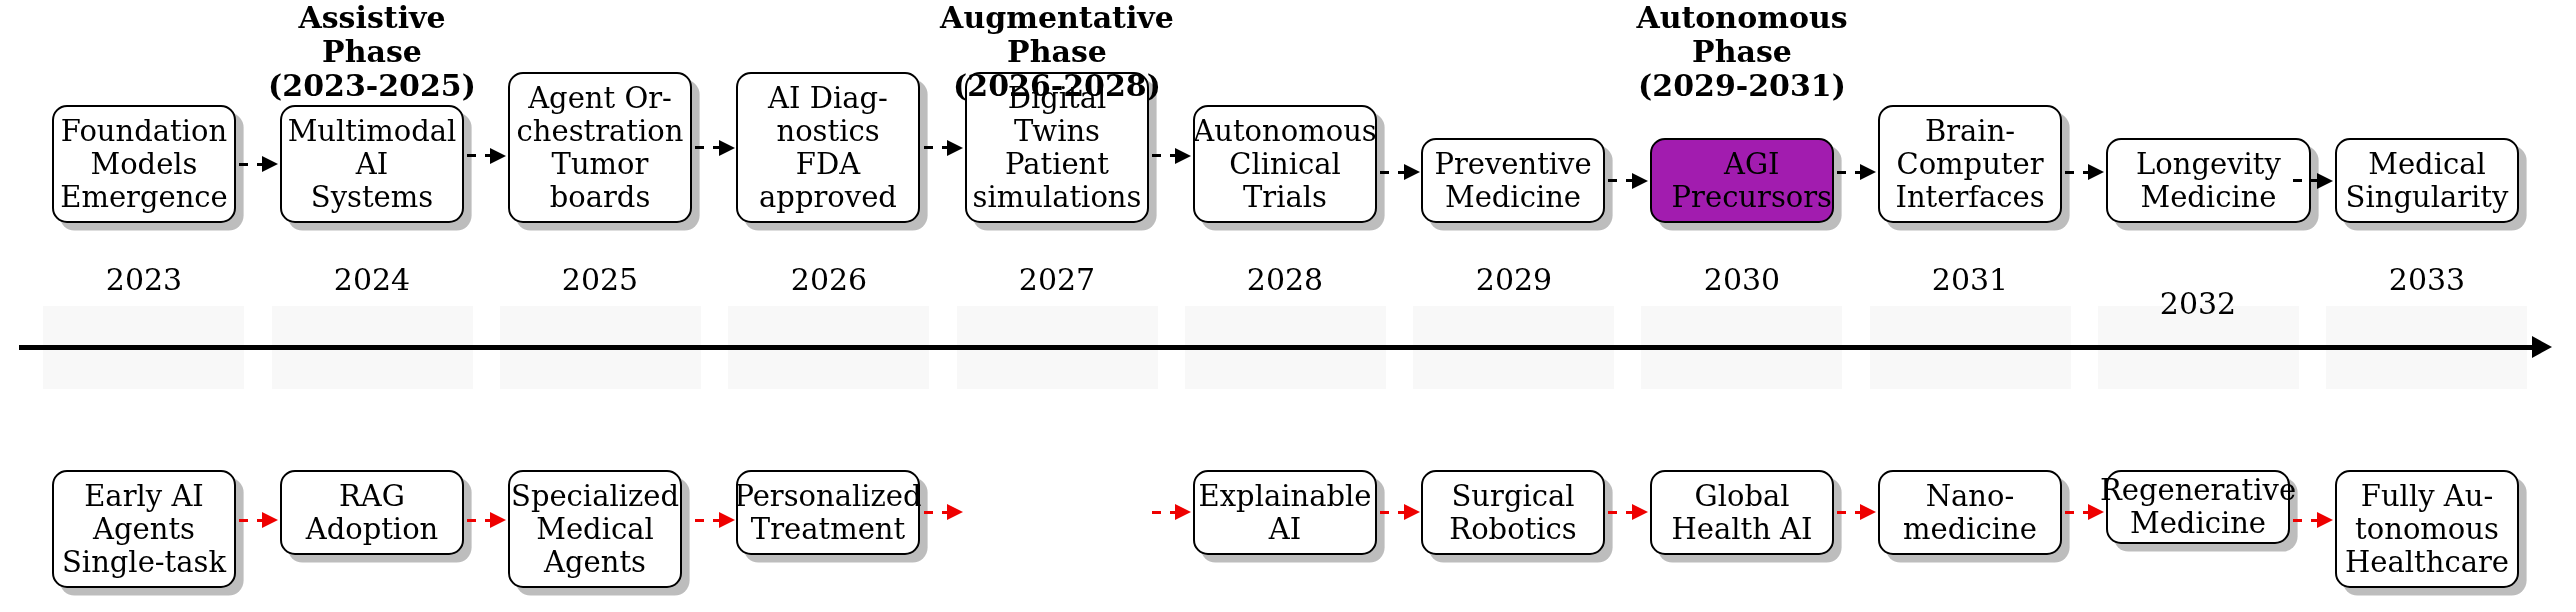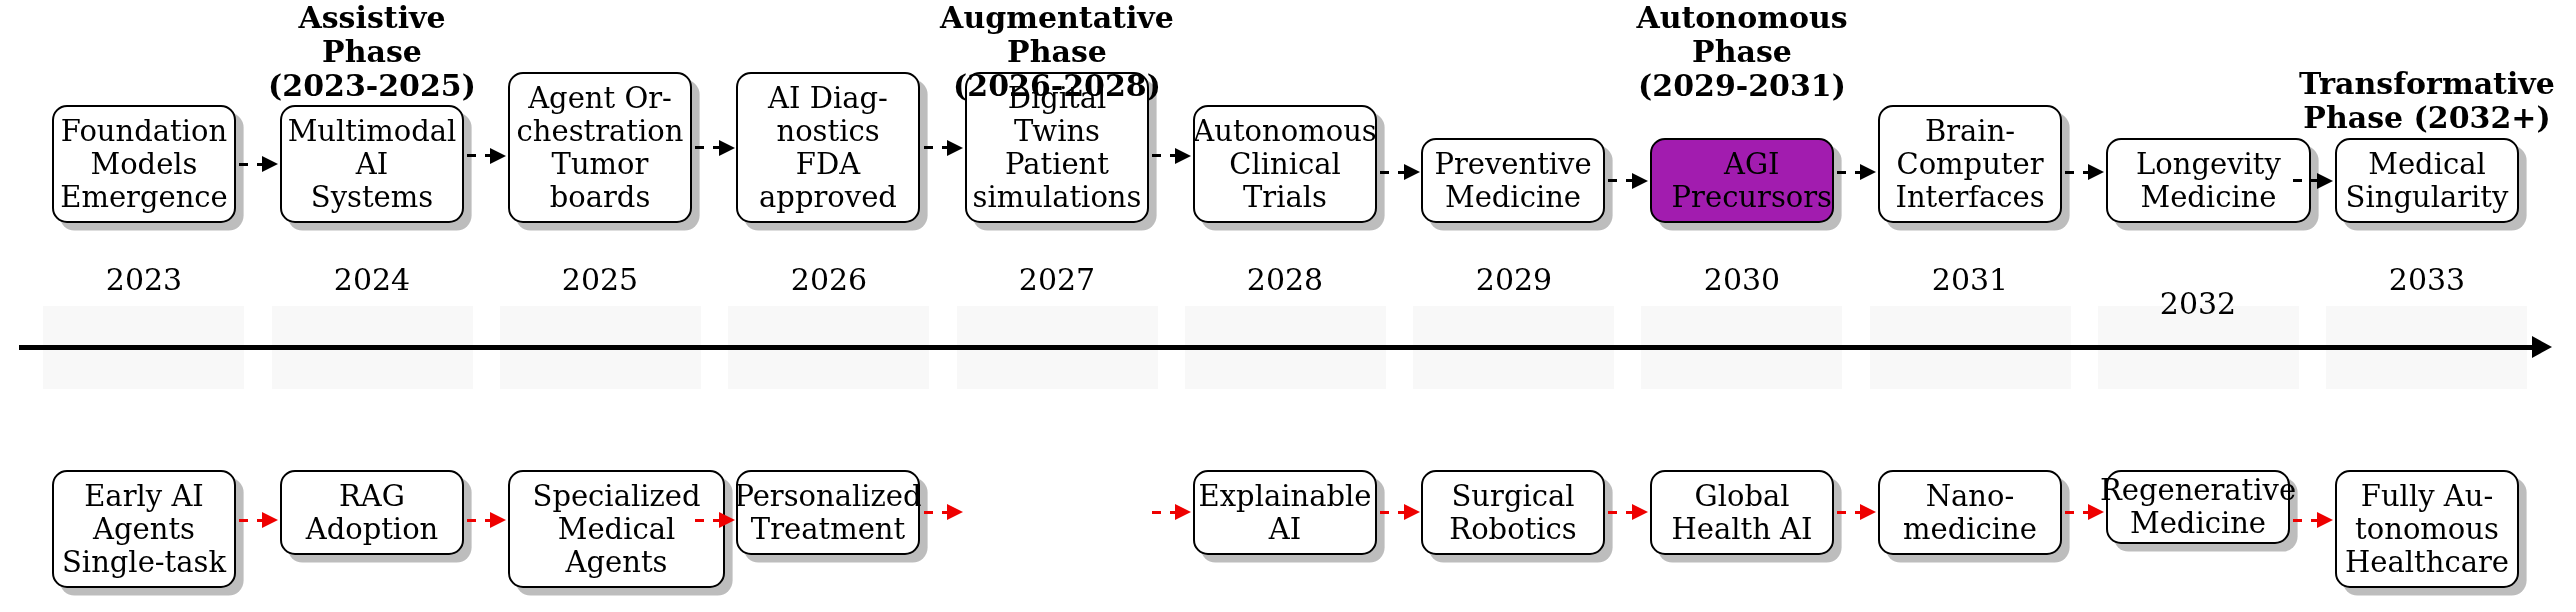--- a/index.html
+++ b/index.html
@@ -78,21 +78,21 @@
       <div class="txt">RAG
 Adoption</div>
     </div>
     <div class="year" style="left: 372px; top: 263px; position: absolute;">2024</div>
     <div class="box" style="left: 508px; top: 72px; width: 184px; height: 151px; border-color: rgb(0, 0, 0); background: rgb(255, 255, 255); box-shadow: rgb(189, 189, 189) 7.6px 7.6px 0px;">
       <div class="txt">Agent Or-
 chestration
 Tumor
 boards</div>
     </div>
-    <div class="box" style="left: 508px; top: 470px; width: 217px; height: 118px; border-color: rgb(0, 0, 0); background: rgb(255, 255, 255); box-shadow: rgb(189, 189, 189) 7.6px 7.6px 0px; justify-content: center;">
+    <div class="box" style="left: 508px; top: 470px; width: 174px; height: 118px; border-color: rgb(0, 0, 0); background: rgb(255, 255, 255); box-shadow: rgb(189, 189, 189) 7.6px 7.6px 0px; justify-content: center;">
       <div class="txt">Specialized
 Medical
 Agents</div>
     </div>
     <div class="year" style="left: 600px; top: 263px; position: absolute;">2025</div>
     <div class="box" style="left: 736px; top: 72px; width: 184px; height: 151px; border-color: rgb(0, 0, 0); background: rgb(255, 255, 255); box-shadow: rgb(189, 189, 189) 7.6px 7.6px 0px;">
       <div class="txt">AI Diag-
 nostics
 FDA
 approved</div>
@@ -208,16 +208,14 @@
     <div class="head" style="left: 2317px; top: 512px; position: absolute; width: 0px; height: 0px; border-style: solid; border-width: 8.3px 0px 8.3px 16.5px; border-color: transparent transparent transparent rgb(238, 0, 0);"></div>
     <div class="phase" style="left: 372px; top: 1.4px; position: absolute;">Assistive
 Phase
 (2023-2025)</div>
     <div class="phase" style="left: 1057px; top: 1.4px; position: absolute;">Augmentative
 Phase
 (2026-2028)</div>
     <div class="phase" style="left: 1742px; top: 1.4px; position: absolute;">Autonomous
 Phase
 (2029-2031)</div>
-    <div class="phase" style="left: 2427px; top: 67px; position: absolute;">Transformative
-Phase (2032+)</div>
   </div>
 
 
 </body></html>

